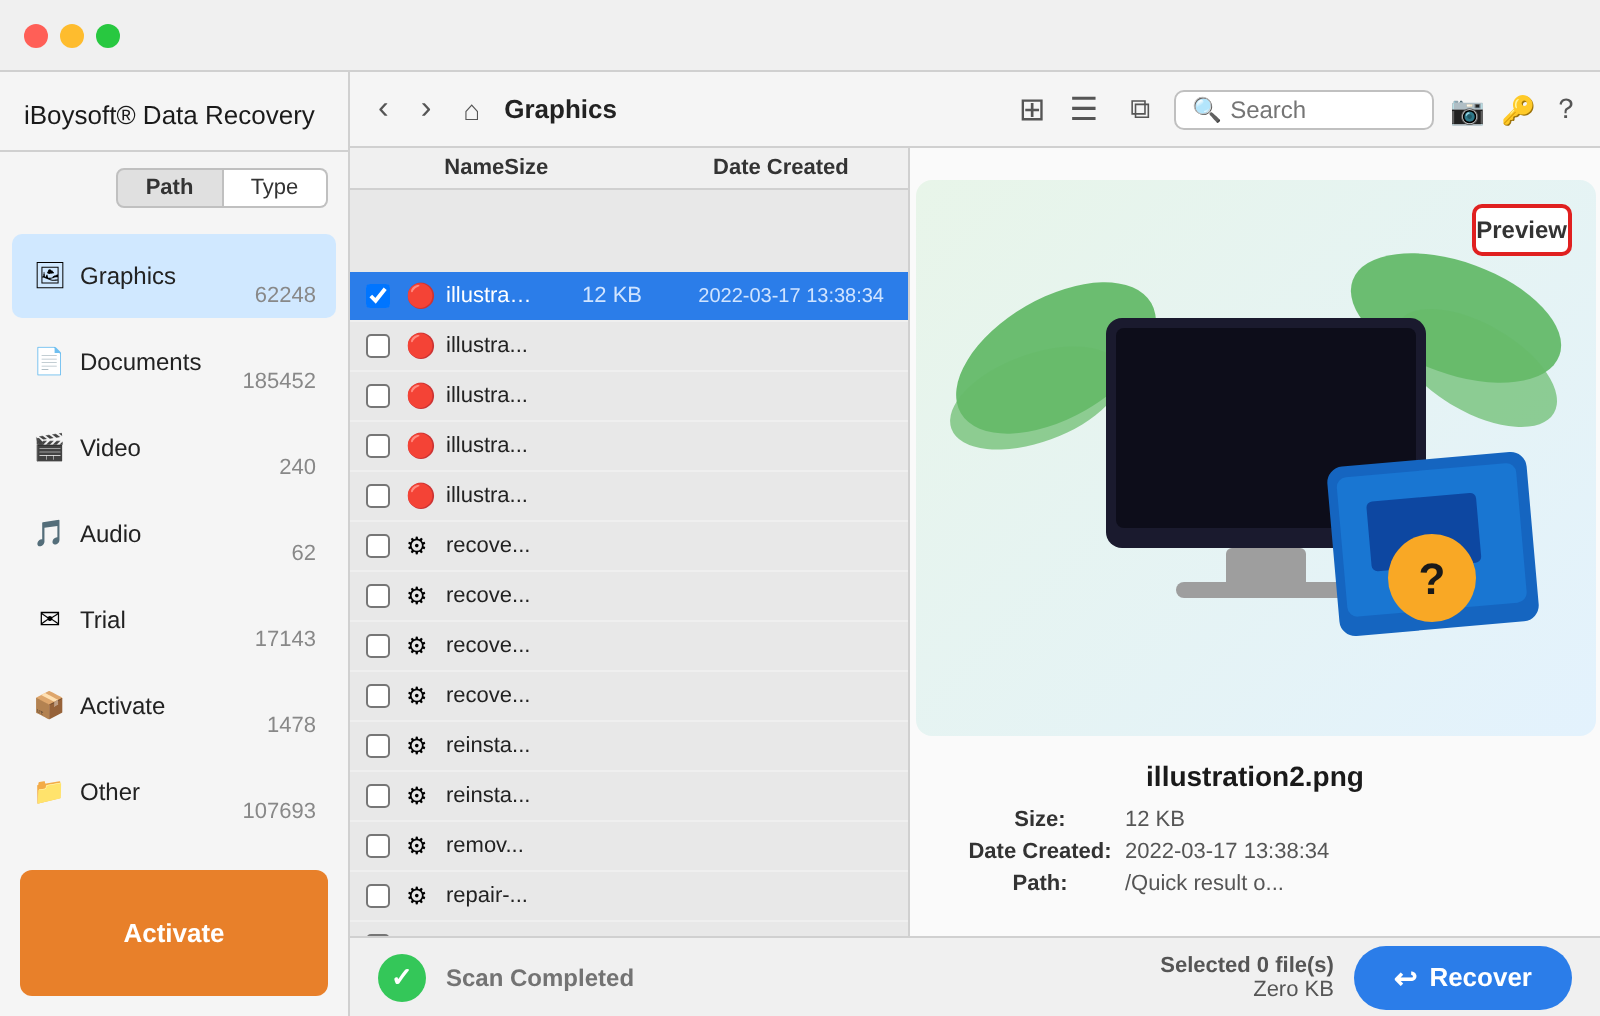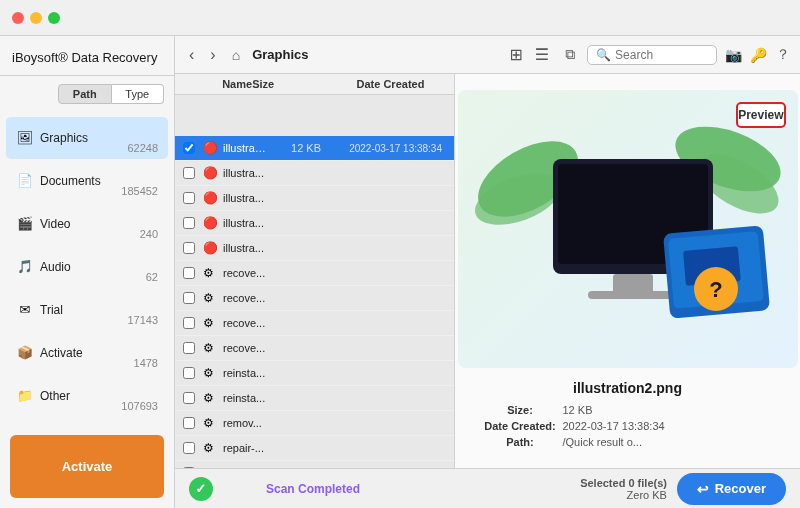--- a/index.html
+++ b/index.html
@@ -365,22 +365,21 @@
       font-size: 13px;
       font-weight: 700;
       flex-shrink: 0;
     }
     .scan-text-area {
       flex: 1;
     }
     .scan-title {
       font-size: 12px;
       font-weight: 700;
-      color: #8b5cf6;
-      margin-left: 43px;
+      color: #737373;
     }
     .scan-subtitle {
       font-size: 10px;
       color: #666;
     }
     .selected-info {
       text-align: right;
       font-size: 11px;
       color: #555;
     }

